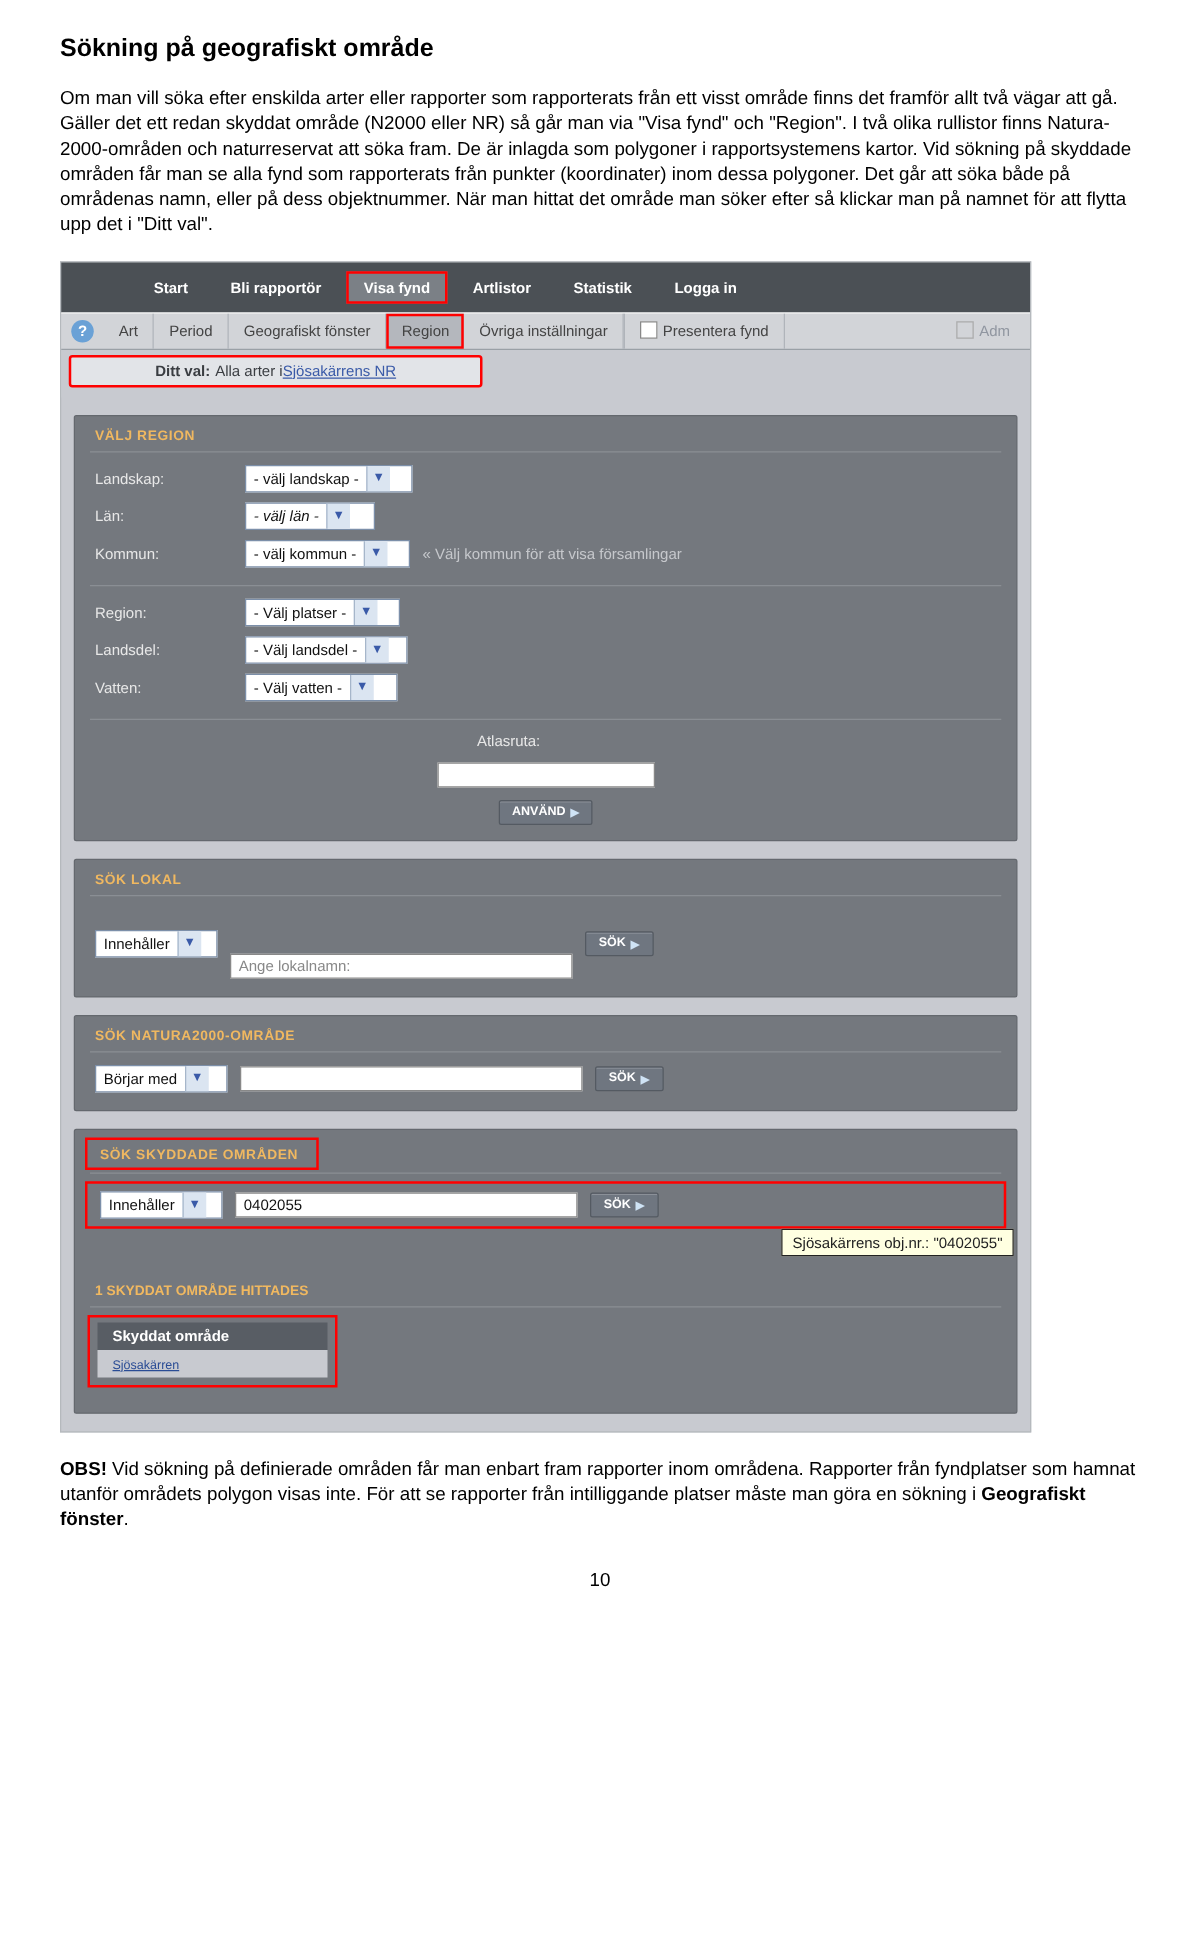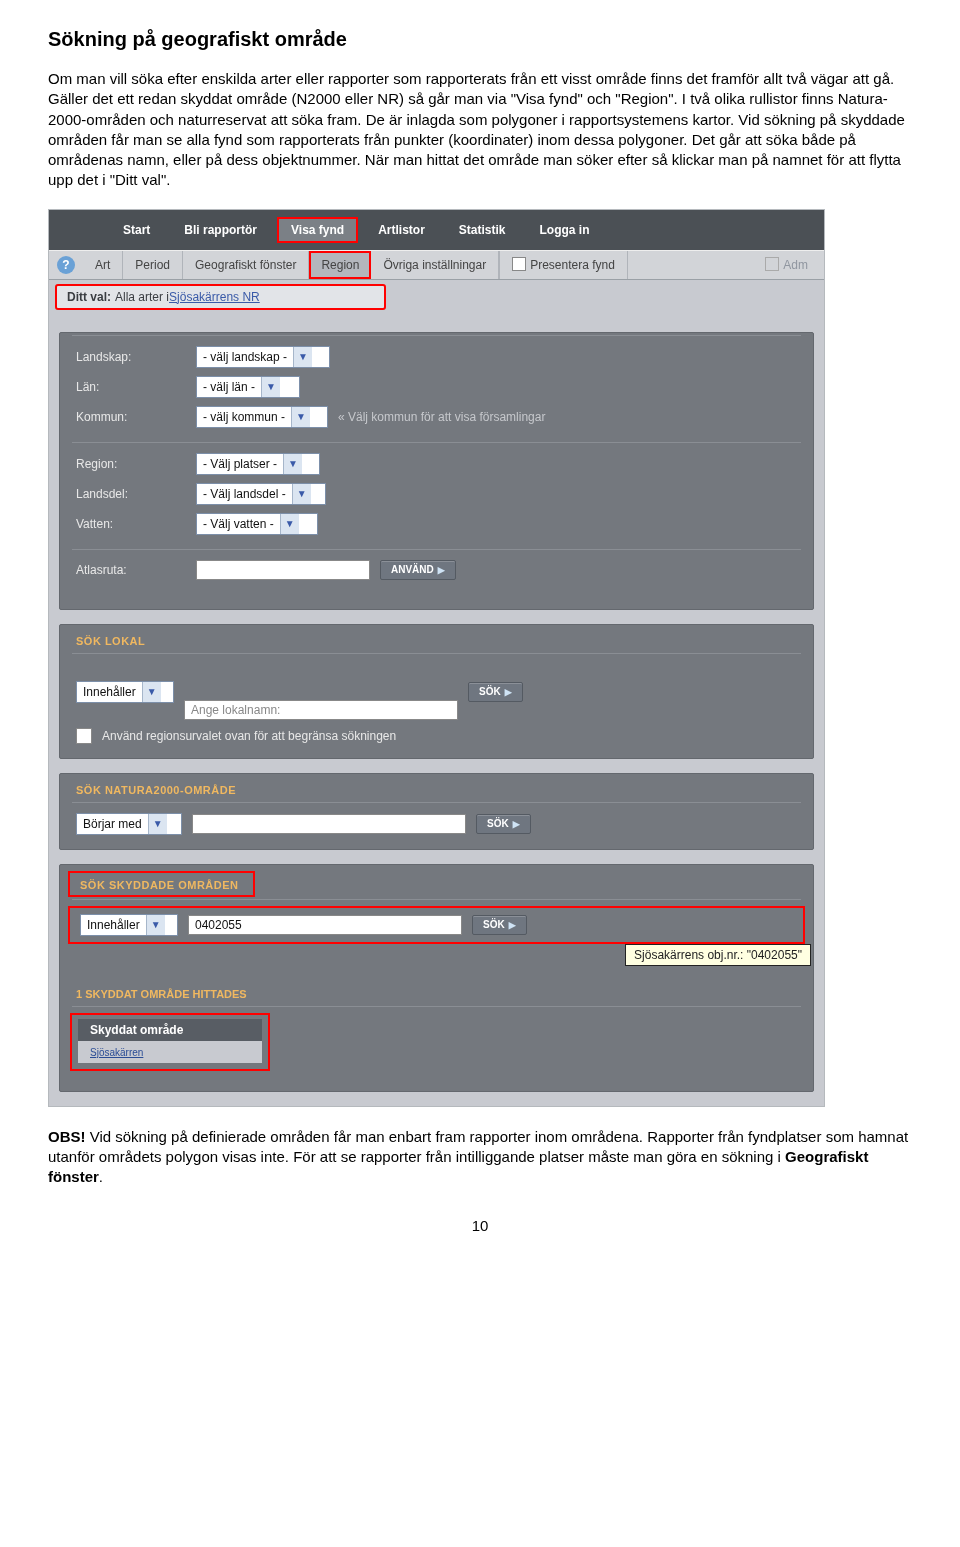--- a/index.html
+++ b/index.html
@@ -69,20 +69,21 @@
   .selbar .pill {
     background: #e2e4e8;
     border: 2px solid #ff0000;
     border-radius: 3px;
     height: 22px;
     display: flex; align-items: center;
     padding: 0 10px;
     width: 307px;
     color: #3a3d42;
     font-size: 12px;
+    justify-content: center;
   }
   .selbar .pill b { font-weight: bold; margin-right:4px;}
   .selbar .pill a { color: #3a5aa8; text-decoration: underline; }
   .panel {
     background: #74787e;
     margin: 14px 10px;
     border-radius: 2px;
     border: 1px solid #64686e;
   }
   .panel .title {
@@ -195,31 +196,32 @@
 
   <div class="selbar">
     <div class="pill">
       <b>Ditt val:</b>
       <span>Alla arter i </span>
       <a href="#">Sjösakärrens NR</a>
     </div>
   </div>
 
   <div class="panel">
+    <div class="title">VÄLJ REGION</div>
     <div class="hr"></div>
     <div class="row">
       <div class="label">Landskap:</div>
       <div class="sel" style="width:126px;">
         <span>- välj landskap -</span>
         <span class="arrow">▼</span>
       </div>
     </div>
     <div class="row">
       <div class="label">Län:</div>
-      <div class="sel" style="width:96px;">
+      <div class="sel" style="width:96px;font-style:italic;">
         <span>- välj län -</span>
         <span class="arrow">▼</span>
       </div>
     </div>
     <div class="row">
       <div class="label">Kommun:</div>
       <div class="sel" style="width:124px;">
         <span>- välj kommun -</span>
         <span class="arrow">▼</span>
       </div>
@@ -241,21 +243,21 @@
       </div>
     </div>
     <div class="row">
       <div class="label">Vatten:</div>
       <div class="sel" style="width:114px;">
         <span>- Välj vatten -</span>
         <span class="arrow">▼</span>
       </div>
     </div>
     <div class="hr" style="margin-top:10px;"></div>
-    <div class="row" style="padding-bottom:29px;">
+    <div class="row" style="padding-bottom:12px;flex-direction:column;">
       <div class="label">Atlasruta:</div>
       <input class="txt" style="width: 160px;">
       <button class="btn">
         <span>ANVÄND</span>
         <span class="tri">▶</span>
       </button>
     </div>
   </div>
 
   <div class="panel thin">
@@ -265,24 +267,20 @@
       <div class="sel" style="width:90px;">
         <span>Innehåller</span>
         <span class="arrow">▼</span>
       </div>
       <input class="txt" style="width: 260px; color: rgb(136, 136, 136); margin-top: 36px;" value="Ange lokalnamn:">
       <button class="btn">
         <span>SÖK</span>
         <span class="tri">▶</span>
       </button>
     </div>
-    <div class="row">
-      <span class="chk"></span>
-      <span>Använd regionsurvalet ovan för att begränsa sökningen</span>
-    </div>
   </div>
 
   <div class="panel thin">
     <div class="title">SÖK NATURA2000-OMRÅDE</div>
     <div class="hr"></div>
     <div class="row">
       <div class="sel" style="width:98px;">
         <span>Börjar med</span>
         <span class="arrow">▼</span>
       </div>

